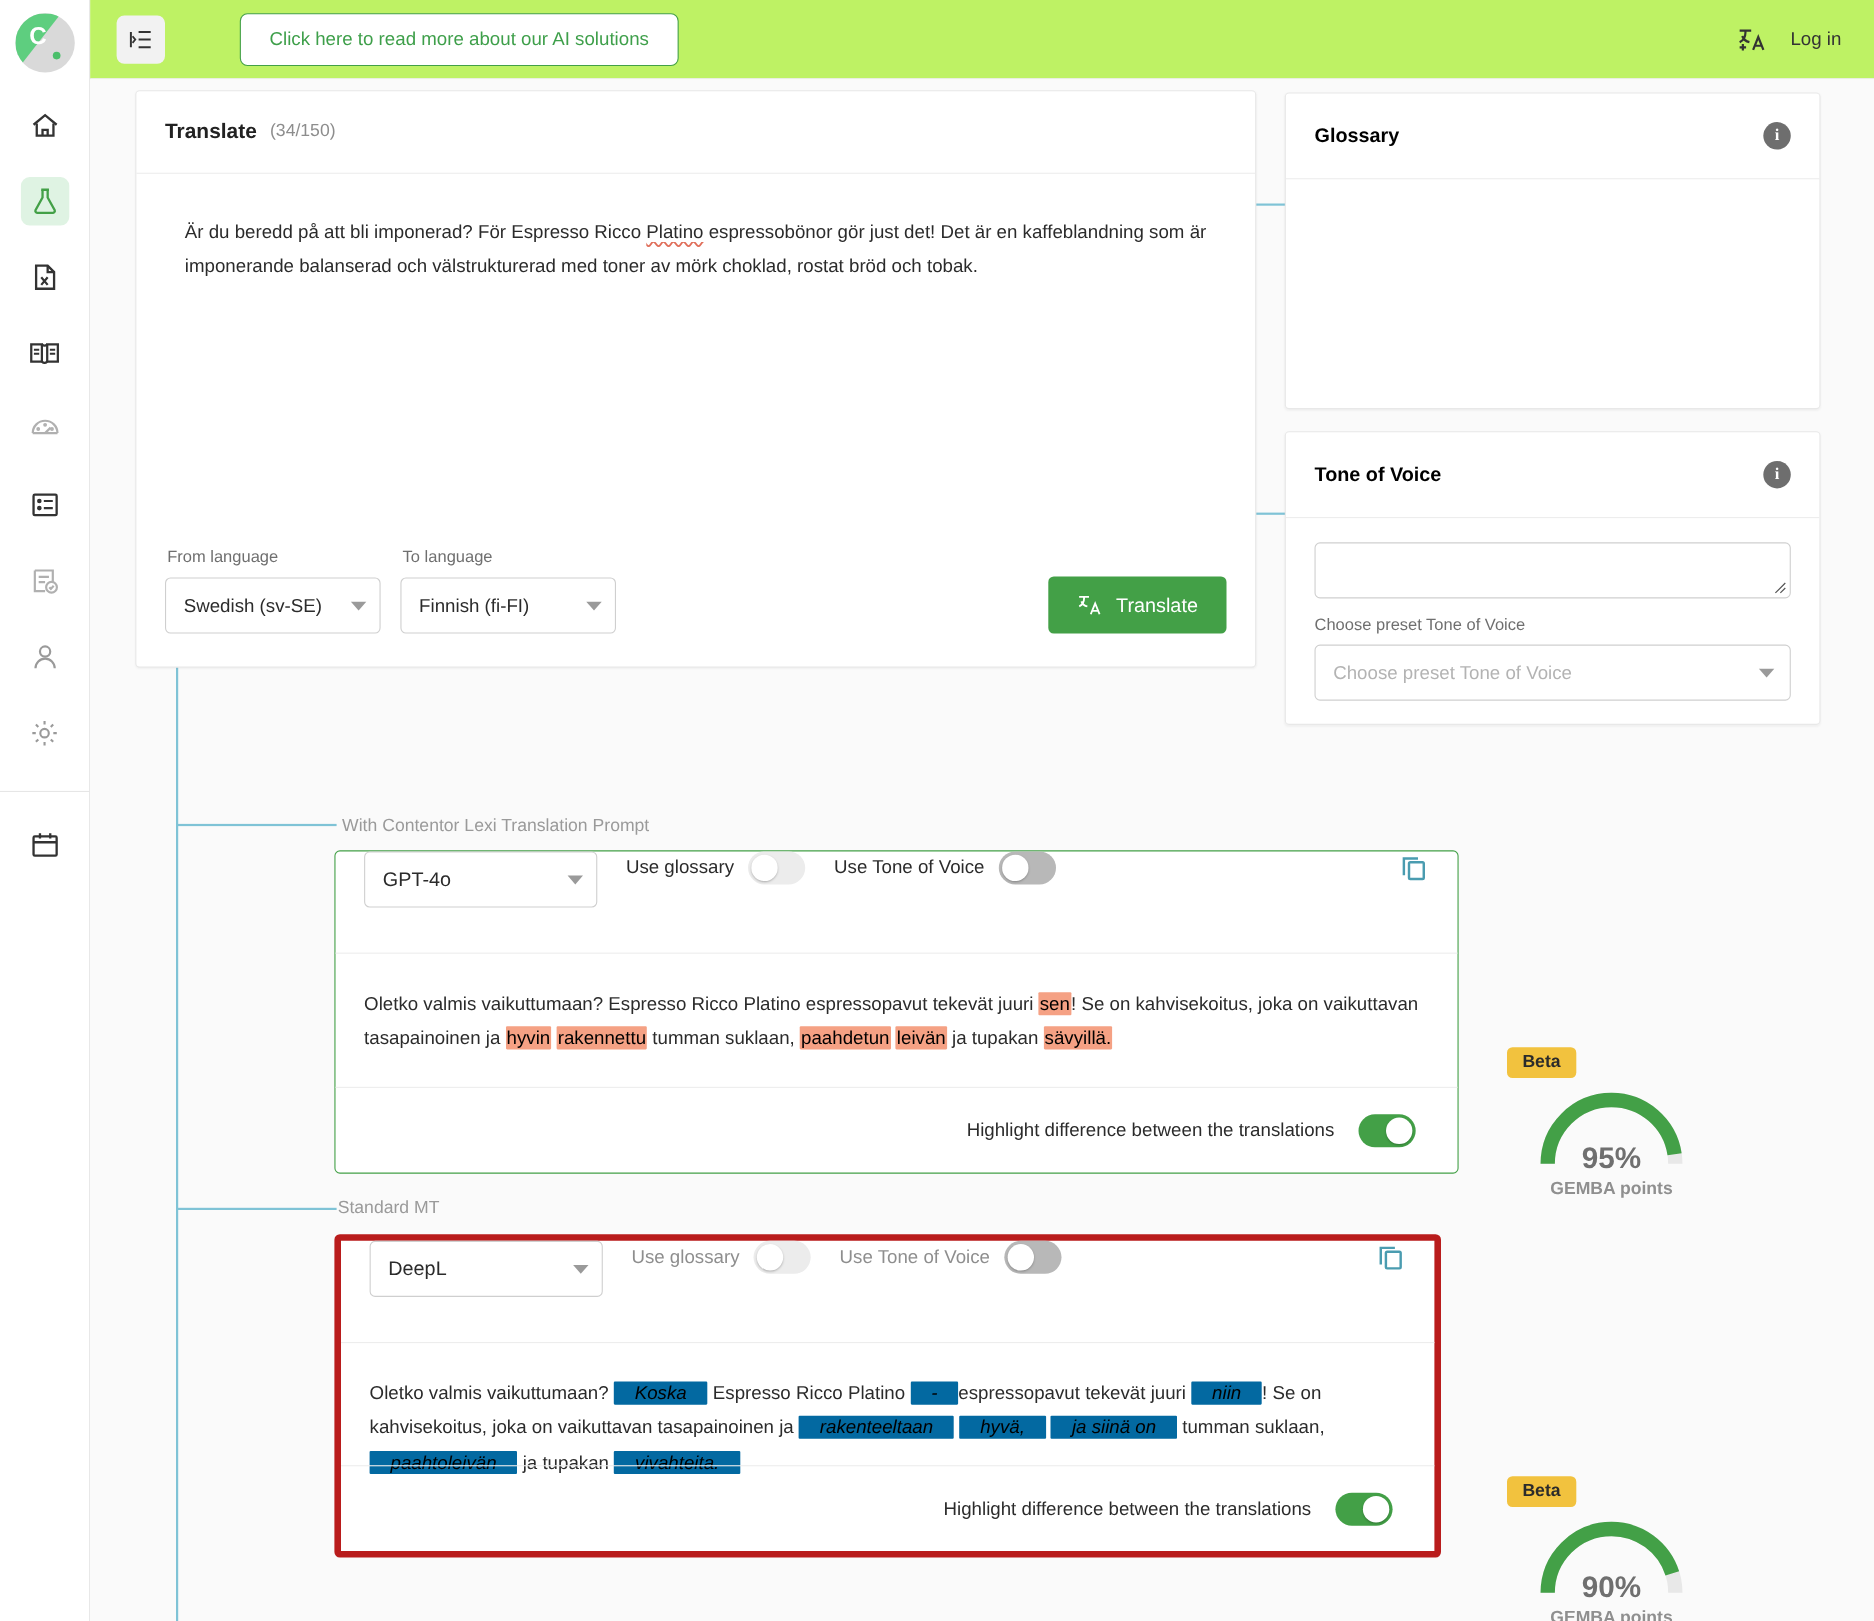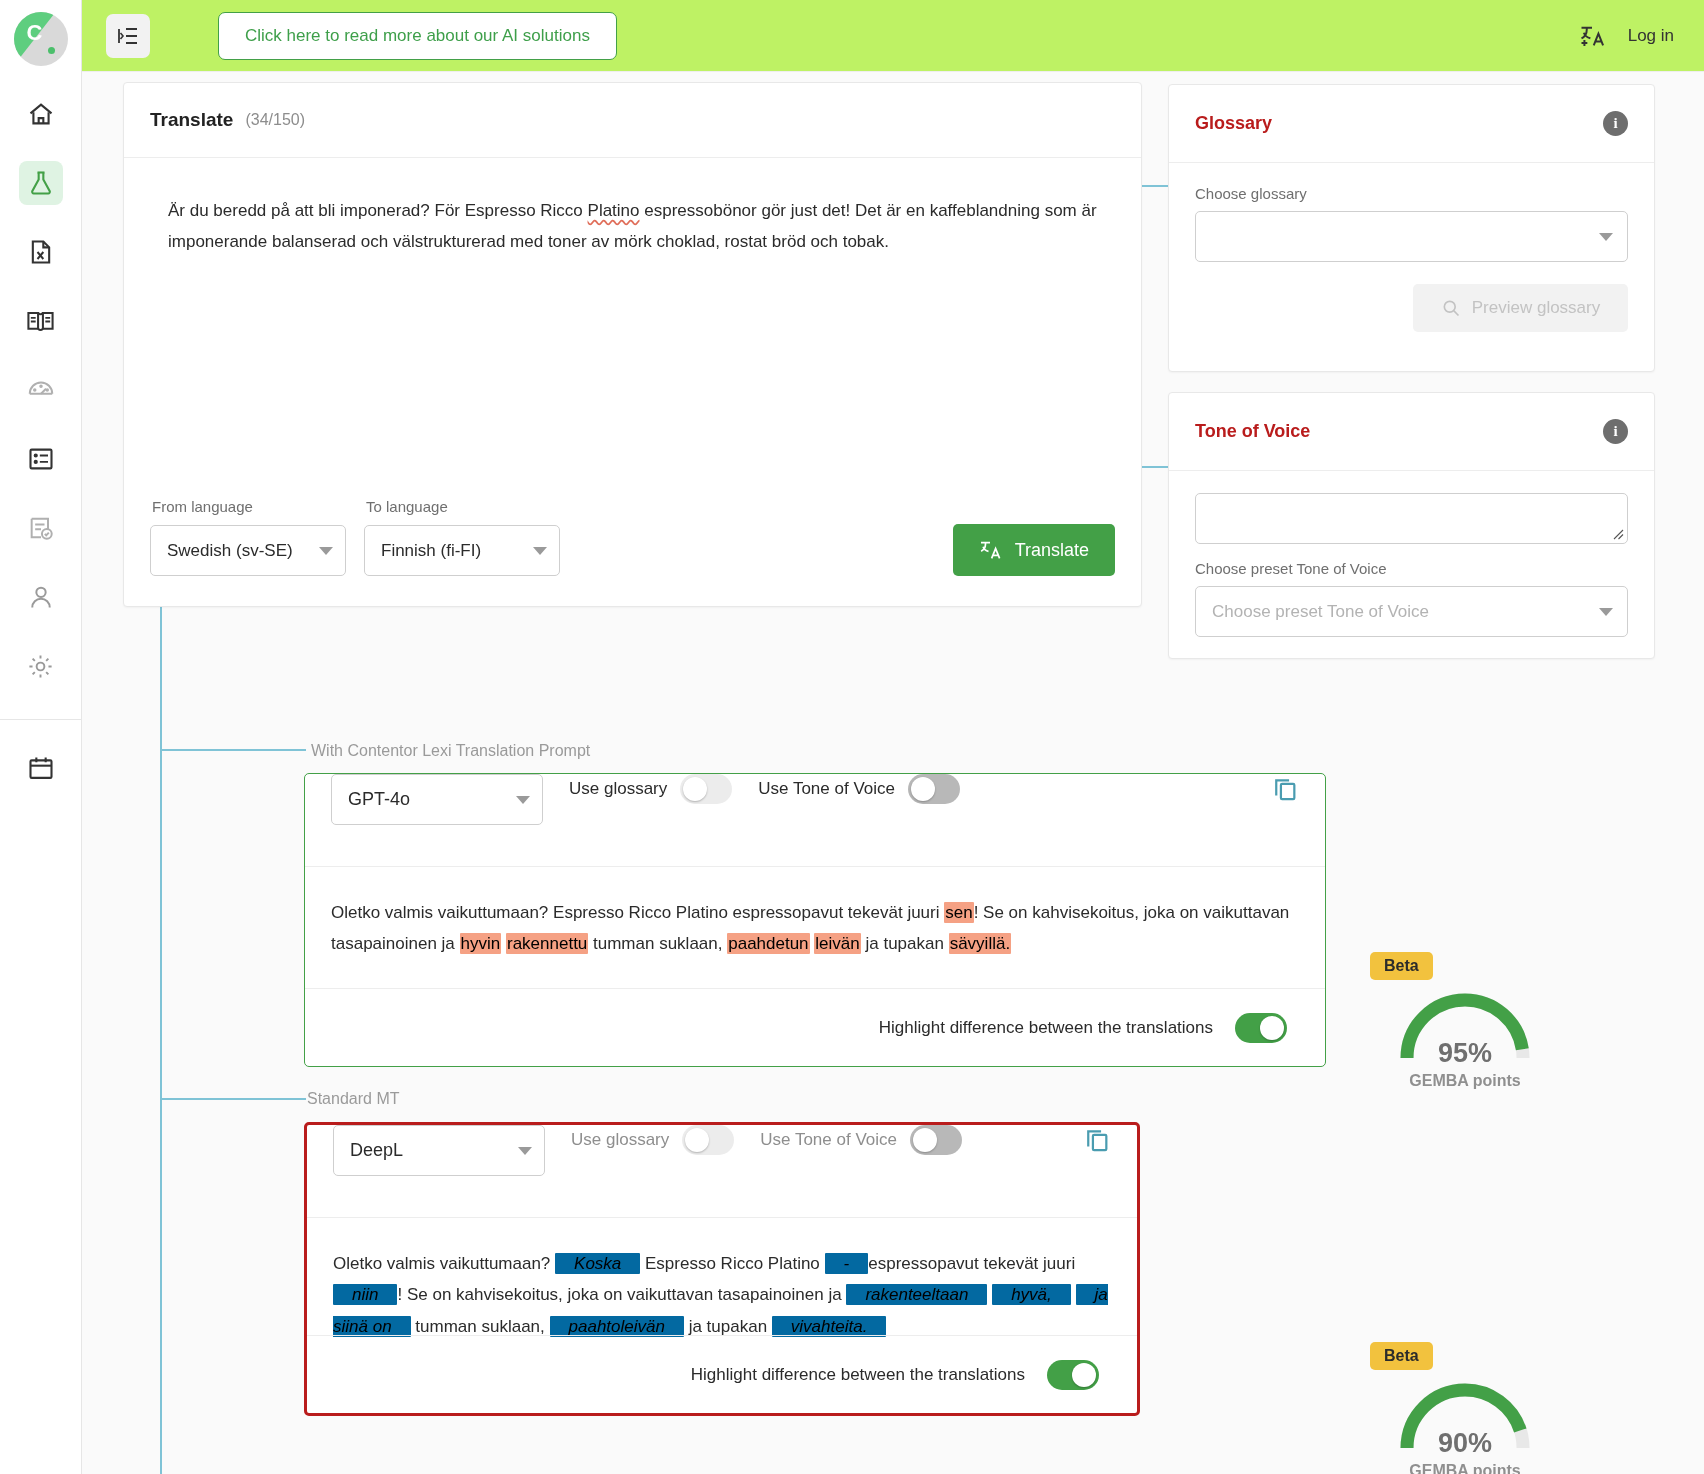--- a/index.html
+++ b/index.html
@@ -123,21 +123,21 @@
     position:absolute; background:#ffffff;
     border:1px solid #e8e8e8; border-radius:4px;
     box-shadow:0 1px 2px rgba(0,0,0,.04);
   }
   #glossary-card { left:1086px; top:12px; width:487px; height:288px; }
   #tone-card { left:1086px; top:320px; width:487px; height:267px; }
   .side-head {
     height:78px; border-bottom:1px solid #ededed;
     display:flex; align-items:center; padding:0 26px;
   }
-  .side-title { font-size:18px; font-weight:700; color:#b91c1c; }
+  .side-title { font-size:18px; font-weight:700; color:#000000; }
   .info-icon {
     margin-left:auto; width:25px; height:25px; border-radius:50%;
     background:#6e6e6e; color:#ffffff; font-size:15px; font-weight:700;
     display:flex; align-items:center; justify-content:center;
     font-family:"Liberation Serif", serif; cursor:pointer;
   }
   .side-body { padding:22px 26px 0 26px; }
   .field-label { font-size:15px; color:#6f6f6f; margin-bottom:9px; }
   .input-box {
     width:100%; height:51px; border:1px solid #cfcfcf; border-radius:5px;
@@ -160,21 +160,21 @@
   }
 
   
   .result-label {
     position:absolute; font-size:16px; color:#9a9a9a;
   }
   .result-card {
     position:absolute; background:#ffffff; border-radius:5px;
   }
   #gpt-card { left:222px; top:701px; width:1022px; height:294px; border:1px solid #43a047; }
-  #deepl-card { left:222px; top:1050px; width:836px; height:294px; border:3px solid #b91c1c; }
+  #deepl-card { left:222px; top:1050px; width:1006px; height:294px; border:6px solid #b91c1c; }
   .card-toolbar {
     height:93px; border-bottom:1px solid #ededed;
     display:flex; align-items:flex-start; padding:0 26px;
   }
   .model-select {
     width:212px; height:51px; border:1px solid #cfcfcf; border-radius:5px;
     background:#ffffff; display:flex; align-items:center;
     padding:0 12px 0 16px; font-size:18px; color:#2b2b2b; cursor:pointer;
   }
   .toggle-group { display:flex; align-items:center; gap:13px; margin-left:26px; }
@@ -379,34 +379,20 @@
         </svg>
         <span>Translate</span>
       </div>
     </div>
   </div>
 
   <div id="glossary-card" class="side-card">
     <div class="side-head">
       <span class="side-title">Glossary</span>
       <span class="info-icon">i</span>
-    </div>
-    <div class="side-body">
-      <div class="field-label">Choose glossary</div>
-      <div class="input-box">
-        <span></span>
-        <span class="caret" style="margin-left:auto;"></span>
-      </div>
-      <div id="preview-glossary-btn">
-        <svg width="20" height="20" viewBox="0 0 24 24" fill="none" stroke="#c3c3c3" stroke-width="2">
-          <circle cx="10.5" cy="10.5" r="6.5"></circle>
-            <path d="M15.5 15.5L21 21"></path>
-        </svg>
-        <span>Preview glossary</span>
-      </div>
     </div>
   </div>
 
   <div id="tone-card" class="side-card">
     <div class="side-head">
       <span class="side-title">Tone of Voice</span>
       <span class="info-icon">i</span>
     </div>
     <div class="side-body">
       <div id="tone-textarea">

